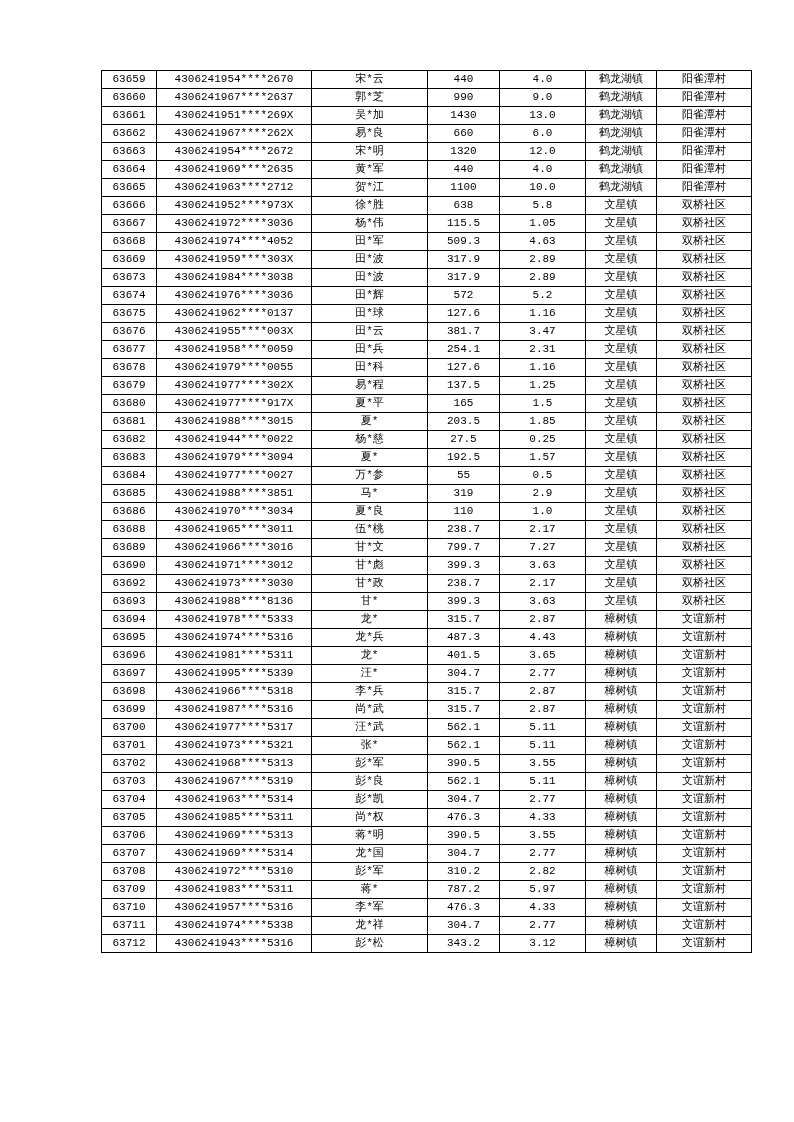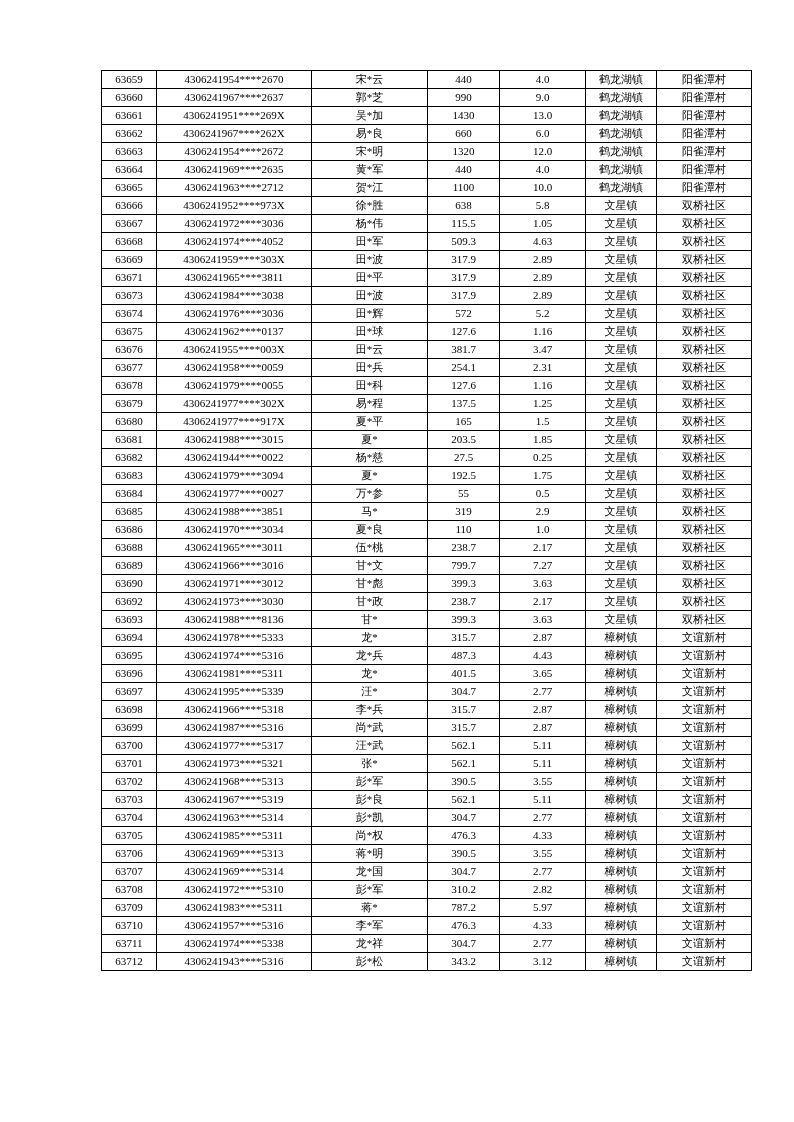--- a/index.html
+++ b/index.html
@@ -6,21 +6,21 @@
     margin: 0;
     padding: 0;
     background: #ffffff;
   }
   .page {
     position: relative;
     width: 728px;
     height: 1122px;
     background: #ffffff;
     margin: 0 auto;
-    font-family: Liberation Serif, serif;
+    font-family: Liberation Mono, monospace;
     color: #000000;
     padding-left: 8px;
   }
   table.records {
     position: absolute;
     left: 72px;
     top: 70px;
     border-collapse: collapse;
     table-layout: fixed;
   }
@@ -151,29 +151,20 @@
         <tr>
           <td>63669</td>
           <td>4306241959****303X</td>
           <td>田*波</td>
           <td>317.9</td>
           <td>2.89</td>
           <td>文星镇</td>
           <td>双桥社区</td>
         </tr>
         <tr>
-          <td>63671</td>
-          <td>4306241965****3811</td>
-          <td>田*平</td>
-          <td>317.9</td>
-          <td>2.89</td>
-          <td>文星镇</td>
-          <td>双桥社区</td>
-        </tr>
-        <tr>
           <td>63673</td>
           <td>4306241984****3038</td>
           <td>田*波</td>
           <td>317.9</td>
           <td>2.89</td>
           <td>文星镇</td>
           <td>双桥社区</td>
         </tr>
         <tr>
           <td>63674</td>
@@ -254,21 +245,21 @@
           <td>27.5</td>
           <td>0.25</td>
           <td>文星镇</td>
           <td>双桥社区</td>
         </tr>
         <tr>
           <td>63683</td>
           <td>4306241979****3094</td>
           <td>夏*</td>
           <td>192.5</td>
-          <td>1.75</td>
+          <td>1.57</td>
           <td>文星镇</td>
           <td>双桥社区</td>
         </tr>
         <tr>
           <td>63684</td>
           <td>4306241977****0027</td>
           <td>万*参</td>
           <td>55</td>
           <td>0.5</td>
           <td>文星镇</td>

